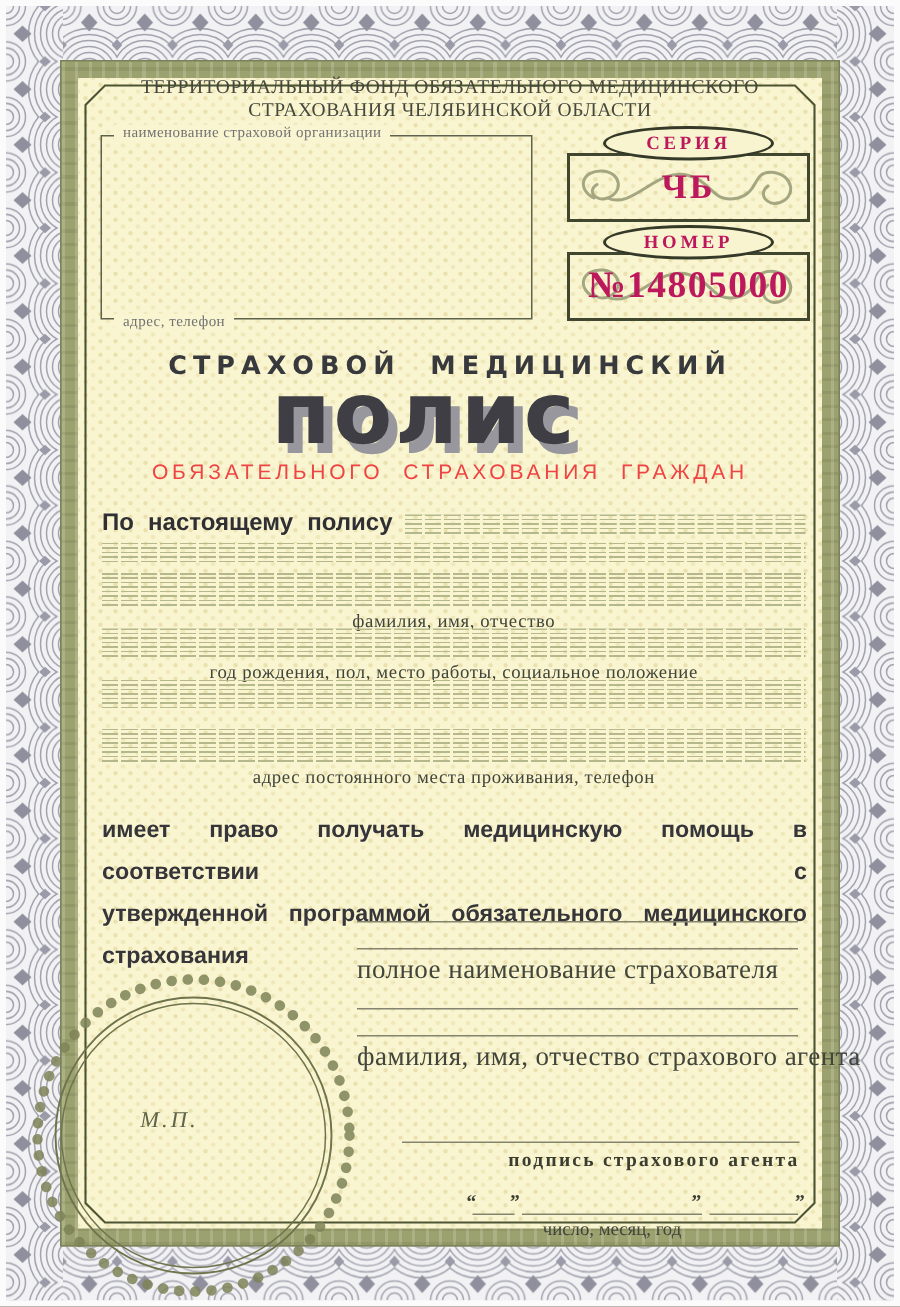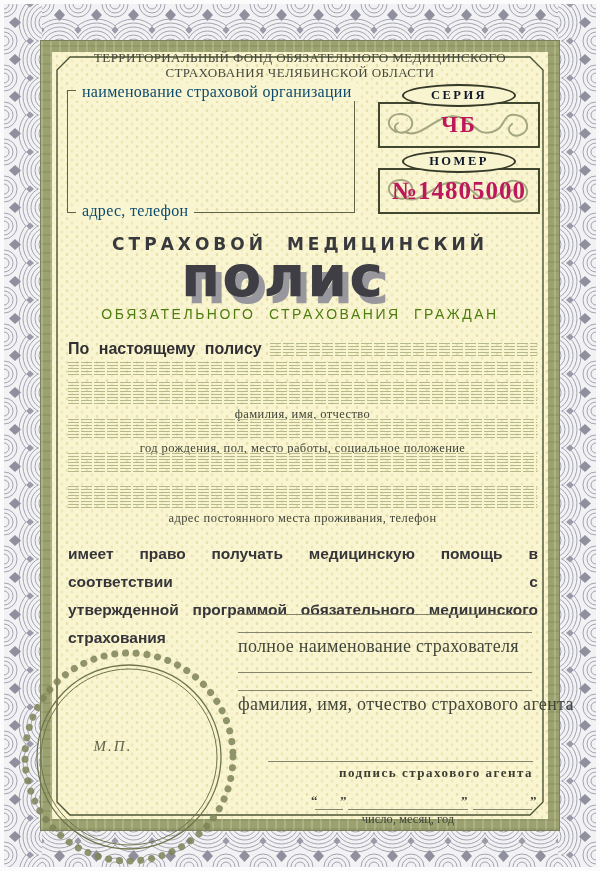--- a/index.html
+++ b/index.html
@@ -32,36 +32,36 @@
   .hdr{
     left:60px;top:50px;width:480px;text-align:center;
     font-size:13px;line-height:15px;letter-spacing:.4px;color:#45473d;
   }
   .orgbox{
     left:67px;top:90px;width:288px;height:123px;
     border:1px solid #5e624b;box-sizing:border-box;
   }
   .notch{
     position:absolute;background:#f9f5d1;padding:0 6px;
-    font-size:16px;color:#0c4a6e;letter-spacing:.3px;white-space:nowrap;
+    font-size:10px;color:#737373;letter-spacing:.3px;white-space:nowrap;
   }
   .notch.top{top:-8px;left:8px;}
   .notch.bot{bottom:-8px;left:8px;}
 
   .sn{left:374px;width:170px;}
   .sn .box{
     position:absolute;left:4px;top:18px;width:162px;height:46px;
     border:2px solid #41462f;box-sizing:border-box;overflow:hidden;
   }
   .sn .oval{
     position:absolute;left:50%;top:0;transform:translateX(-50%);
     width:114px;height:23px;border:2px solid #353928;border-radius:50%;
     background:#f8f4cf;z-index:2;box-sizing:border-box;
     text-align:center;font-weight:bold;font-size:12.5px;line-height:19px;
-    letter-spacing:2.5px;color:#0f172a;
+    letter-spacing:2.5px;color:#be185d;
   }
   .sn .flourish{position:absolute;left:0;top:0;}
   .sn .val{
     position:absolute;left:0;top:0;width:100%;height:100%;
     display:flex;align-items:center;justify-content:center;
     font-weight:bold;color:#be185d;z-index:1;
   }
   .sn .val.seria{font-size:23px;letter-spacing:2px;}
   .sn .val.nomer{font-size:25px;letter-spacing:1px;}
 
@@ -72,21 +72,21 @@
   }
   .logo{
     left:40px;top:243px;width:486px;text-align:center;
     font-family:"DejaVu Sans",sans-serif;font-weight:bold;
     font-size:57px;letter-spacing:2px;color:#3e3e44;
     text-shadow:6px 7px 0 #97979d;
   }
   .subtitle{
     left:57px;top:306px;width:486px;text-align:center;
     font-family:"Liberation Sans",sans-serif;
-    font-size:14px;letter-spacing:2.5px;word-spacing:7px;color:#4d7c0f;
+    font-size:14px;letter-spacing:2.5px;word-spacing:7px;color:#ef4444;
   }
 
   .introrow{
     left:68px;top:340px;width:469px;display:flex;align-items:center;
   }
   .introrow .txt{
     font-family:"Liberation Sans",sans-serif;font-weight:bold;
     font-size:16px;word-spacing:5px;color:#303034;white-space:nowrap;
   }
   .hatch{

